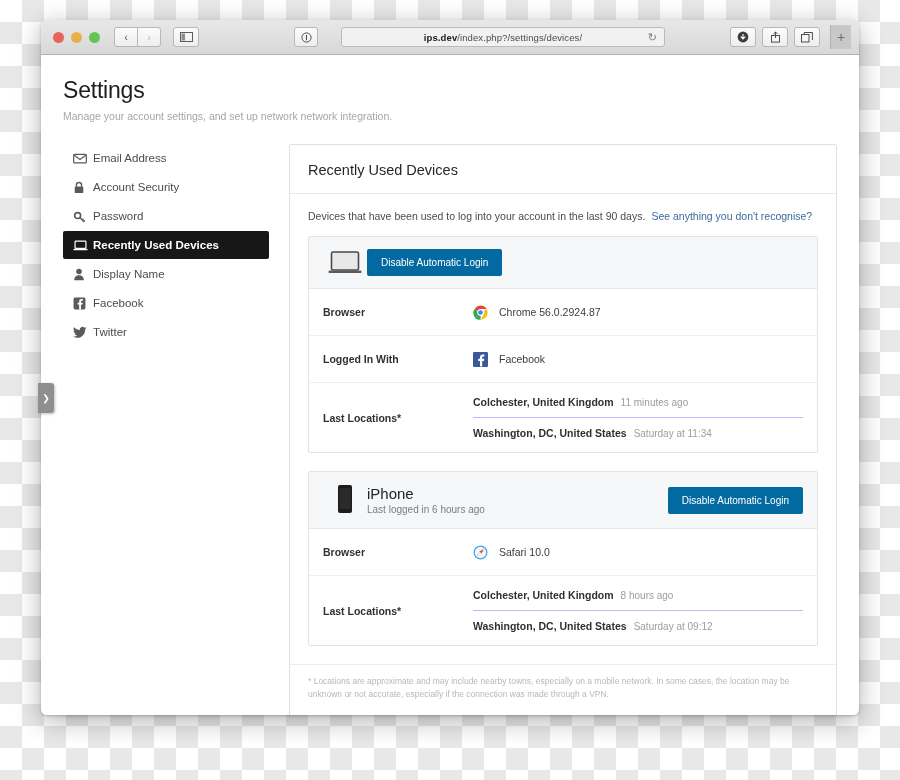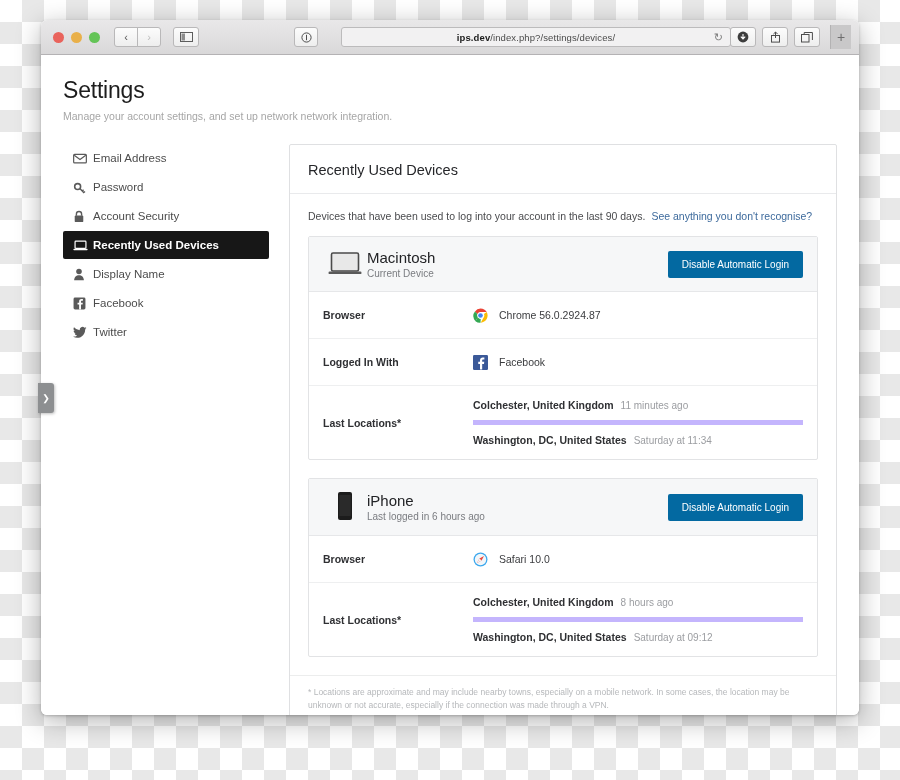--- a/index.html
+++ b/index.html
@@ -55,21 +55,21 @@
     box-sizing: border-box;
   }
   .navgroup { display: flex; margin-left: 14px; }
   .navgroup .tb-btn { border-radius: 0; margin-left: -1px; width: 22px; }
   .navgroup .tb-btn:first-child { border-radius: 3px 0 0 3px; margin-left: 0; }
   .navgroup .tb-btn:last-child  { border-radius: 0 3px 3px 0; color:#bdbdbd; }
   .sidebar-toggle-btn { margin-left: 12px; width: 26px; }
 
   .url-zone {
     position: absolute;
-    left: 253px; width: 437px;
+    left: 253px; width: 371px;
     display: flex; align-items: center; gap: 23px;
   }
   .reader-btn { width: 22px; }
   .urlbar {
     flex: 1; height: 20px;
     background: #f2f1f2;
     border: 1px solid #bcbbbc;
     border-radius: 3px;
     display: flex; align-items: center; justify-content: center;
     position: relative;
@@ -188,21 +188,21 @@
     width: 150px; flex: 0 0 150px;
     font-size: 10.5px; font-weight: bold; color: #2f3033;
   }
   .drow-val { display: flex; align-items: center; font-size: 10.5px; color: #3b3c3f; }
   .drow-val .bico { width: 26px; flex: 0 0 26px; display: flex; align-items: center; }
 
   .loc-rows { flex: 1; }
   .loc-row {
     display: flex; align-items: baseline;
     padding: 9px 0;
-    border-bottom: 5px solid #c4b5fd;
+    border-bottom: 1px solid #c4b5fd;
   }
   .loc-row:last-child { border-bottom: none; }
   .loc-place { font-size: 10.5px; color: #2f3033; font-weight: bold; }
   .loc-time { font-size: 10px; color: #9b9da1; margin-left: 7px; }
   .drow.locations { align-items: center; padding: 4px 14px; }
 
   .footnote {
     font-size: 8.5px; color: #b6b8bb;
     line-height: 1.55;
     padding: 10px 18px 18px 18px;
@@ -303,35 +303,35 @@
             <span class="nav-ico">
               <svg width="14" height="13" viewBox="0 0 15 12">
                 <rect x="0.7" y="1.6" width="13.6" height="9.2" rx="1" fill="none" stroke="currentColor" stroke-width="1.3"></rect>
                 <path d="M1.3 2.4 L7.5 7 L13.7 2.4" fill="none" stroke="currentColor" stroke-width="1.3"></path>
               </svg>
             </span>
             <span class="nav-label">Email Address</span>
           </div>
           <div class="nav-item">
             <span class="nav-ico">
+              <svg width="12" height="13" viewBox="0 0 12 14">
+                <path d="M3.2 6.2V4.4a2.8 2.8 0 0 1 5.6 0v1.8" fill="none" stroke="currentColor" stroke-width="1.5"></path>
+                <rect x="1.4" y="6" width="9.2" height="7" rx="1" fill="currentColor"></rect>
+              </svg>
+            </span>
+            <span class="nav-label">Account Security</span>
+          </div>
+          <div class="nav-item">
+            <span class="nav-ico">
               <svg width="13" height="13" viewBox="0 0 14 14">
                 <circle cx="5" cy="6" r="3.2" fill="none" stroke="currentColor" stroke-width="1.7"></circle>
                 <path d="M7.4 8.2 L12 12.8 M10 10.8 L11.4 9.4 M11.6 12.4 L12.9 11.2" stroke="currentColor" stroke-width="1.5" fill="none"></path>
               </svg>
             </span>
             <span class="nav-label">Password</span>
-          </div>
-          <div class="nav-item">
-            <span class="nav-ico">
-              <svg width="12" height="13" viewBox="0 0 12 14">
-                <path d="M3.2 6.2V4.4a2.8 2.8 0 0 1 5.6 0v1.8" fill="none" stroke="currentColor" stroke-width="1.5"></path>
-                <rect x="1.4" y="6" width="9.2" height="7" rx="1" fill="currentColor"></rect>
-              </svg>
-            </span>
-            <span class="nav-label">Account Security</span>
           </div>
           <div class="nav-item active">
             <span class="nav-ico">
               <svg width="15" height="13" viewBox="0 0 16 12">
                 <rect x="2.2" y="1.4" width="11.6" height="7.6" rx="0.8" fill="none" stroke="currentColor" stroke-width="1.3"></rect>
                 <rect x="0.4" y="9.5" width="15.2" height="1.5" rx="0.7" fill="currentColor"></rect>
               </svg>
             </span>
             <span class="nav-label">Recently Used Devices</span>
           </div>
@@ -372,24 +372,20 @@
 
           <div id="devices">
               <div class="device-card">
                 <div class="device-head">
                   <span class="device-icon">
                     <svg width="34" height="26" viewBox="0 0 34 26">
                       <rect x="3.5" y="2" width="27" height="18" rx="1.5" fill="#e8e8e8" stroke="#4a4a4a" stroke-width="1.6"></rect>
                       <rect x="0.5" y="20.5" width="33" height="2.6" rx="1.2" fill="#5a5a5a"></rect>
                     </svg>
                   </span>
-                  <div class="device-meta">
-                    <div class="device-name">Macintosh</div>
-                    <div class="device-status">Current Device</div>
-                  </div>
                   <button class="btn-danger">Disable Automatic Login</button>
                 </div>
                 <div class="drow">
                   <div class="drow-label">Browser</div>
                   <div class="drow-val">
                     <span class="bico">
                       <svg width="15" height="15" viewBox="0 0 20 20">
                         <circle cx="10" cy="10" r="9.5" fill="#ffffff"></circle>
                         <path d="M10 .5A9.5 9.5 0 0 1 18.3 5.4H10a4.6 4.6 0 0 0-4.1 2.5L2.6 4.5A9.48 9.48 0 0 1 10 .5z" fill="#ea4335"></path>
                         <path d="M2.6 4.5l3.3 3.4A4.6 4.6 0 0 0 6.6 12l-3.3 5.5A9.5 9.5 0 0 1 2.6 4.5z" fill="#34a853"></path>

